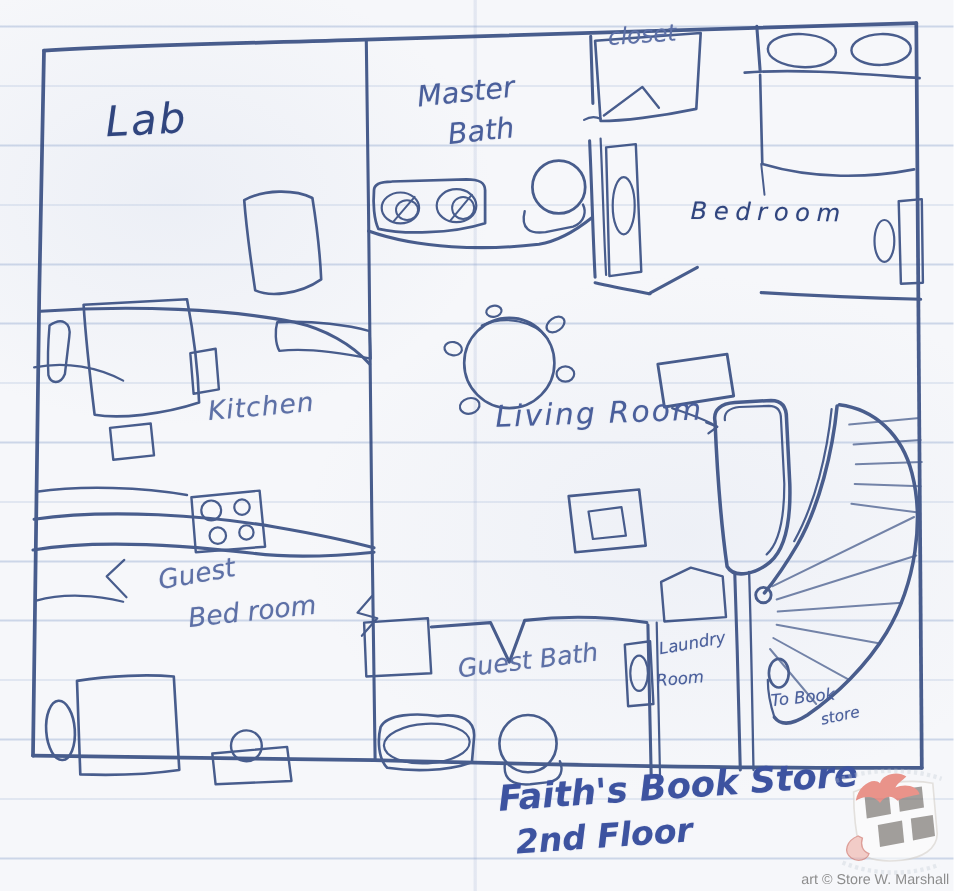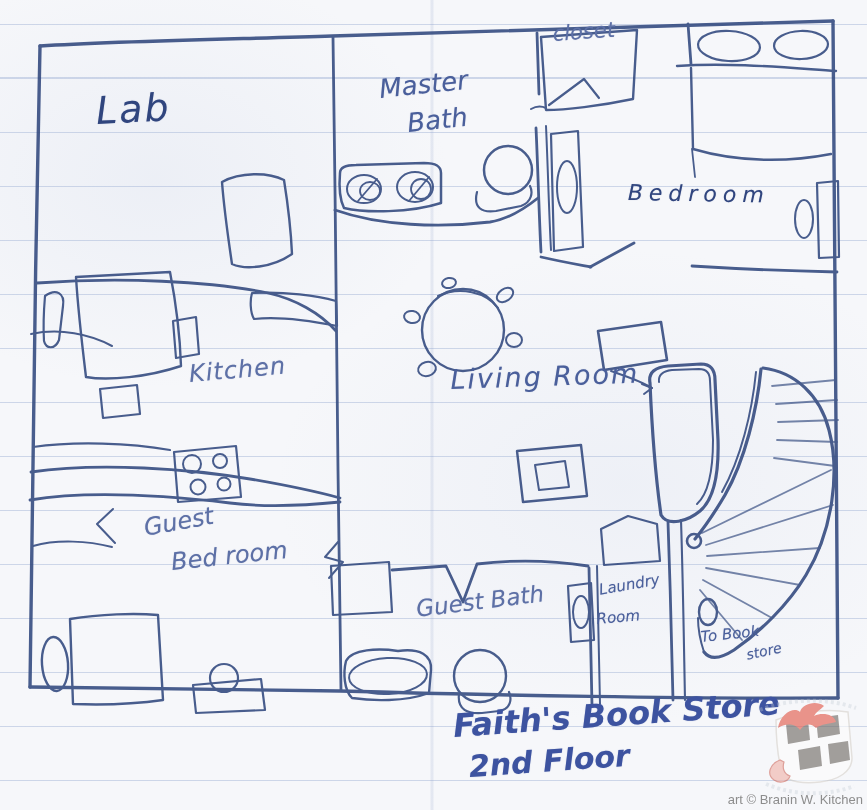--- a/index.html
+++ b/index.html
@@ -237,15 +237,15 @@
       <path d="M26,22 C44,14 78,10 98,14 L102,60 C102,74 88,82 70,84 C54,86 38,84 32,76 C28,60 26,40 26,22 Z" fill="#fdfdfc" stroke="#d8d3cc" stroke-width="1.5"></path>
       <polygon points="36,26 58,22 60,42 38,46" fill="#6e6862"></polygon>
       <polygon points="66,20 88,17 90,36 68,40" fill="#6e6862"></polygon>
       <polygon points="48,52 70,48 72,68 50,72" fill="#6e6862"></polygon>
       <polygon points="78,46 98,43 100,62 80,66" fill="#6e6862"></polygon>
       <path d="M30,62 C20,66 16,76 24,82 C30,86 38,84 40,78 C34,76 32,70 34,64 Z" fill="#f0b2a8" stroke="#cf6a5e" stroke-width="1.2"></path>
     </g>
     <path d="M28,30 C30,16 44,8 50,14 C52,6 66,2 74,8 C70,12 66,14 64,18 C72,14 84,16 86,24 C78,26 72,26 66,30 C60,24 54,26 50,32 C44,24 34,26 28,30 Z" fill="#e25747"></path>
   </svg>
 
-  <div class="credit">art © Branin W. Kitchen</div>
+  <div class="credit">art © Store W. Marshall</div>
 
 </div>
 
 </body></html>

